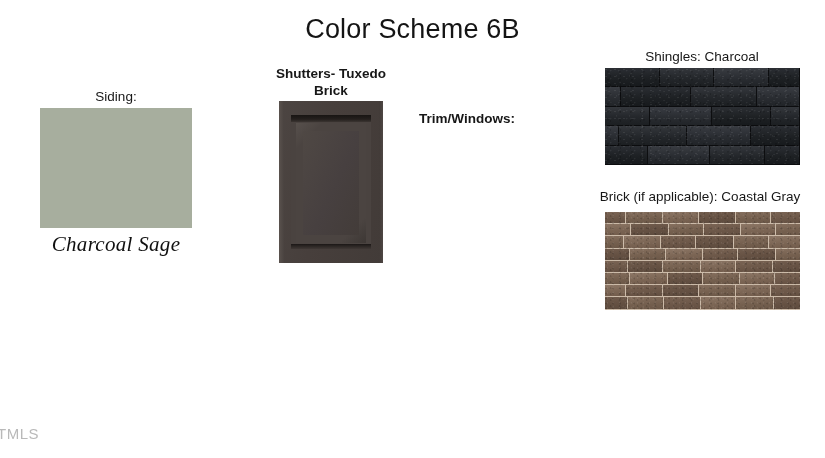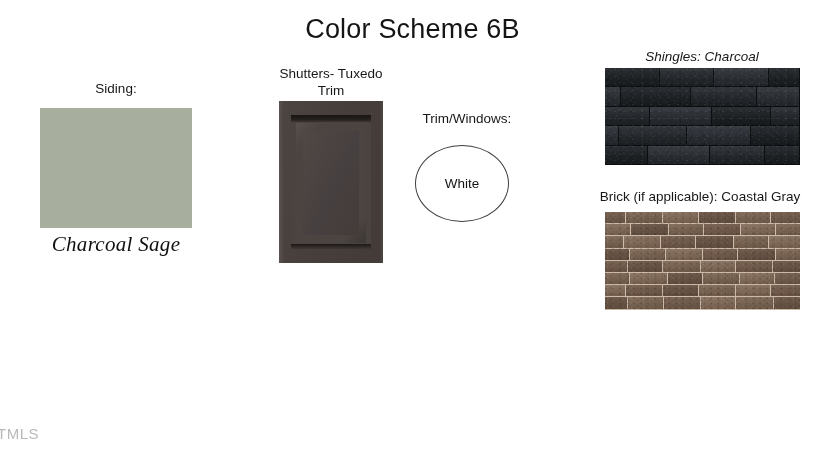--- a/index.html
+++ b/index.html
@@ -40,21 +40,21 @@
     font-size: 13.5px;
     font-weight: 400;
     color: #171717;
     line-height: 1.25;
     text-align: center;
   }
 
   
   #siding-caption {
     left: 40px;
-    top: 81px;
+    top: 89px;
     width: 152px;
   }
   #siding-swatch {
     position: absolute;
     left: 40px;
     top: 108px;
     width: 152px;
     height: 120px;
     background: #a7ae9e;
   }
@@ -69,20 +69,21 @@
     font-size: 21px;
     color: #101010;
     letter-spacing: 0.3px;
   }
 
   
   #shutters-caption {
     left: 270px;
     top: 66px;
     width: 122px;
+    font-weight: bold;
   }
   #shutter {
     position: absolute;
     left: 279px;
     top: 101px;
     width: 104px;
     height: 162px;
     background: linear-gradient(100deg, #4c4542 0%, #473f3c 42%, #423b38 100%);
     box-sizing: border-box;
   }
@@ -144,20 +145,21 @@
     width: 56px;
     height: 104px;
     background: linear-gradient(115deg, #4f4844 0%, #474040 55%, #433c39 100%);
   }
 
   
   #trim-caption {
     left: 405px;
     top: 111px;
     width: 124px;
+    font-weight: bold;
   }
   #trim-ellipse {
     position: absolute;
     left: 415px;
     top: 145px;
     width: 94px;
     height: 77px;
     border: 1.3px solid #3f3f3f;
     border-radius: 50%;
     background: #ffffff;
@@ -174,21 +176,20 @@
     justify-content: center;
     font-size: 13.5px;
     color: #141414;
   }
 
   
   #shingles-caption {
     left: 597px;
     top: 49px;
     width: 210px;
-    font-style: italic;
   }
   #shingles-panel {
     position: absolute;
     left: 605px;
     top: 68px;
     width: 195px;
     height: 97px;
     overflow: hidden;
     background: #24262a;
   }
@@ -288,36 +289,33 @@
 <div id="slide">
 
   <div id="slide-title">Color Scheme 6B</div>
 
   <div class="caption" id="siding-caption">Siding:</div>
   <div id="siding-swatch"></div>
   <div id="siding-name">Charcoal Sage</div>
 
   <div class="caption" id="shutters-caption">
     <span>Shutters- Tuxedo</span><br>
-    <span>Trim</span>
+    <span>Brick</span>
   </div>
   <div id="shutter">
     <div id="shutter-panel">
       <div id="shutter-panel-top-shadow"></div>
       <div id="shutter-bevel">
         <div id="shutter-field"></div>
       </div>
       <div id="shutter-panel-bottom-shadow"></div>
     </div>
   </div>
 
   <div class="caption" id="trim-caption">Trim/Windows:</div>
-  <div id="trim-ellipse">
-    <div id="trim-ellipse-label">White</div>
-  </div>
 
   <div class="caption" id="shingles-caption">Shingles: Charcoal</div>
   <div id="shingles-panel">
     <div class="shingle-row" style="top:0px;">
       <div class="shingle-tab sh-b" style="width:28%"></div>
       <div class="shingle-tab sh-a" style="width:28%"></div>
       <div class="shingle-tab sh-c" style="width:28%"></div>
       <div class="shingle-tab sh-b" style="width:16%"></div>
     </div>
     <div class="shingle-row" style="top:19.4px;">

